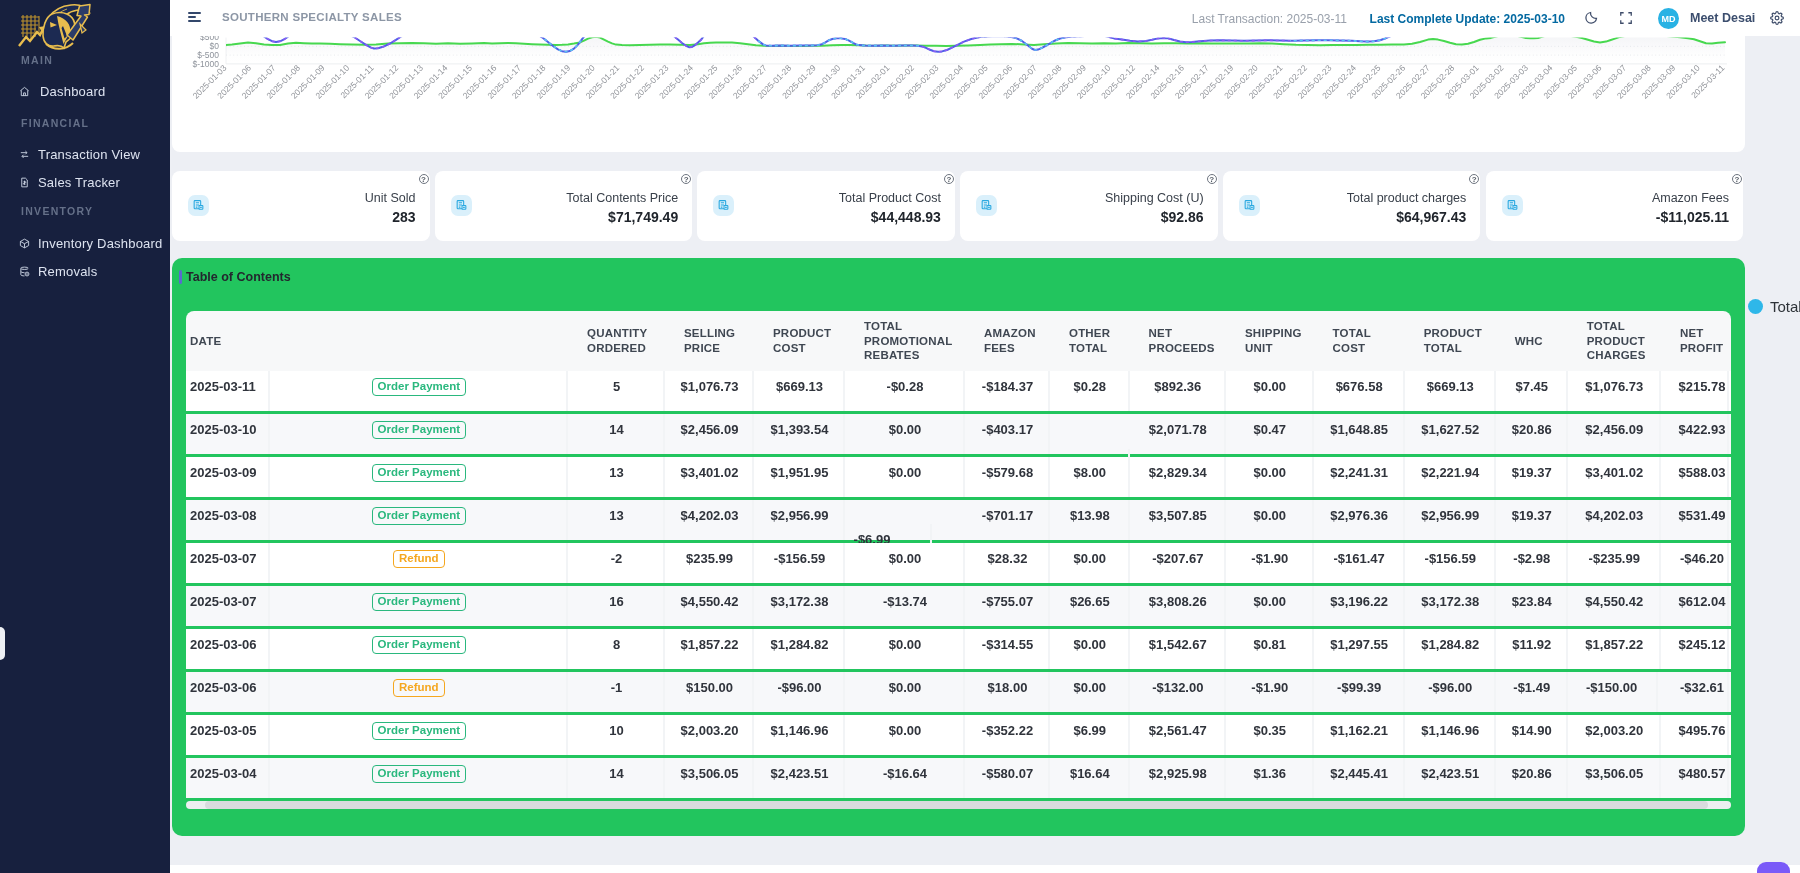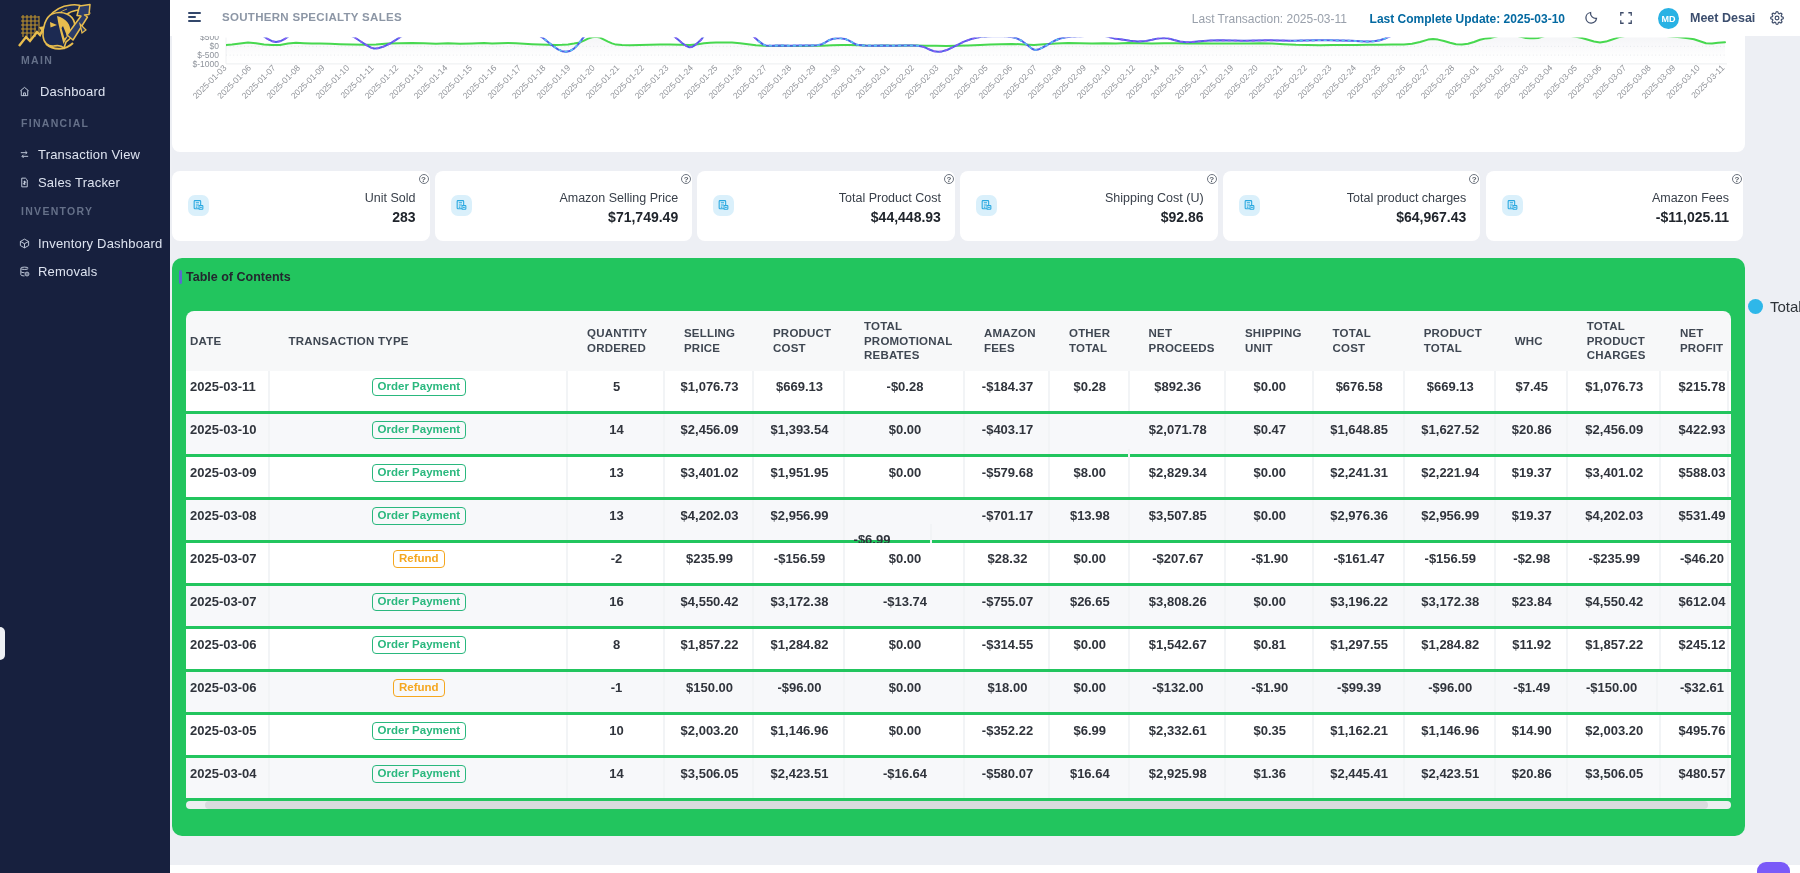--- a/index.html
+++ b/index.html
@@ -171,21 +171,21 @@
 <div class="scard" style="left:434.7px">
 <div class="qm">?</div>
 <div class="sic">
       <svg width="13" height="13" viewBox="0 0 24 24" fill="none" stroke="#29a8e0" stroke-width="2">
         <rect x="4" y="3" width="12" height="15" rx="1.5"></rect>
         <path d="M7 7h6M7 11h6M7 15h3"></path>
         <rect x="13" y="12" width="7" height="7" rx="1" fill="#d7f0fc"></rect>
         <path d="M15 15.5h3"></path>
       </svg>
     </div>
-<div class="slab">Amazon Selling Price</div>
+<div class="slab">Total Contents Price</div>
 <div class="sval">$71,749.49</div>
 </div>
 <div class="scard" style="left:697.4px">
 <div class="qm">?</div>
 <div class="sic">
       <svg width="13" height="13" viewBox="0 0 24 24" fill="none" stroke="#29a8e0" stroke-width="2">
         <rect x="4" y="3" width="12" height="15" rx="1.5"></rect>
         <path d="M7 7h6M7 11h6M7 15h3"></path>
         <rect x="13" y="12" width="7" height="7" rx="1" fill="#d7f0fc"></rect>
         <path d="M15 15.5h3"></path>
@@ -231,21 +231,20 @@
       </svg>
     </div>
 <div class="slab">Amazon Fees</div>
 <div class="sval">-$11,025.11</div>
 </div>
 <div id="tablecard">
 <div id="toc-bar"></div>
     <div id="toc-title">Table of Contents</div>
 <div id="thead">
       <div class="hc" style="left:0.0px;width:83.6px;padding-left:4px">DATE</div>
-      <div class="hc" style="left:85.6px;width:296.4px;padding-left:17px">TRANSACTION TYPE</div>
       <div class="hc" style="left:384.0px;width:95px;padding-left:17px">QUANTITY<br>ORDERED</div>
       <div class="hc" style="left:481.0px;width:87px;padding-left:17px">SELLING<br>PRICE</div>
       <div class="hc" style="left:570.0px;width:89px;padding-left:17px">PRODUCT<br>COST</div>
       <div class="hc" style="left:661.0px;width:118px;padding-left:17px">TOTAL<br>PROMOTIONAL<br>REBATES</div>
       <div class="hc" style="left:781.0px;width:83px;padding-left:17px">AMAZON<br>FEES</div>
       <div class="hc" style="left:866.0px;width:77.6px;padding-left:17px">OTHER<br>TOTAL</div>
       <div class="hc" style="left:945.6px;width:94.4px;padding-left:17px">NET<br>PROCEEDS</div>
       <div class="hc" style="left:1042.0px;width:85.6px;padding-left:17px">SHIPPING<br>UNIT</div>
       <div class="hc" style="left:1129.6px;width:89.1px;padding-left:17px">TOTAL<br>COST</div>
       <div class="hc" style="left:1220.7px;width:89.1px;padding-left:17px">PRODUCT<br>TOTAL</div>
@@ -409,21 +408,21 @@
       <div class="tc" style="left:0.0px;width:83.6px;justify-content:flex-start;padding-left:4px">2025-03-05</div>
       <div class="tc cc" style="left:85.6px;width:296.4px">
         <span class="bdg bg-g">Order Payment</span>
       </div>
       <div class="tc cc" style="left:384.0px;width:95px;">10</div>
       <div class="tc cc" style="left:481.0px;width:87px;">$2,003.20</div>
       <div class="tc cc" style="left:570.0px;width:89px;">$1,146.96</div>
       <div class="tc cc" style="left:661.0px;width:118px;">$0.00</div>
       <div class="tc cc" style="left:781.0px;width:83px;">-$352.22</div>
       <div class="tc cc" style="left:866.0px;width:77.6px;">$6.99</div>
-      <div class="tc cc" style="left:945.6px;width:94.4px;">$2,332.61</div>
+      <div class="tc cc" style="left:945.6px;width:94.4px;">$2,561.47</div>
       <div class="tc cc" style="left:1042.0px;width:85.6px;">$0.35</div>
       <div class="tc cc" style="left:1129.6px;width:89.1px;">$1,162.21</div>
       <div class="tc cc" style="left:1220.7px;width:89.1px;">$1,146.96</div>
       <div class="tc cc" style="left:1311.8px;width:69.9px;">$14.90</div>
       <div class="tc cc" style="left:1383.7px;width:91.2px;">$2,003.20</div>
       <div class="tc cc" style="left:1476.9px;width:66.1px;padding-left:14px;">$495.76</div>
     </div>
     <div class="trow" style="top:500px;background:#f7f8fa">
       <div class="tc" style="left:0.0px;width:83.6px;justify-content:flex-start;padding-left:4px">2025-03-04</div>
       <div class="tc cc" style="left:85.6px;width:296.4px">

